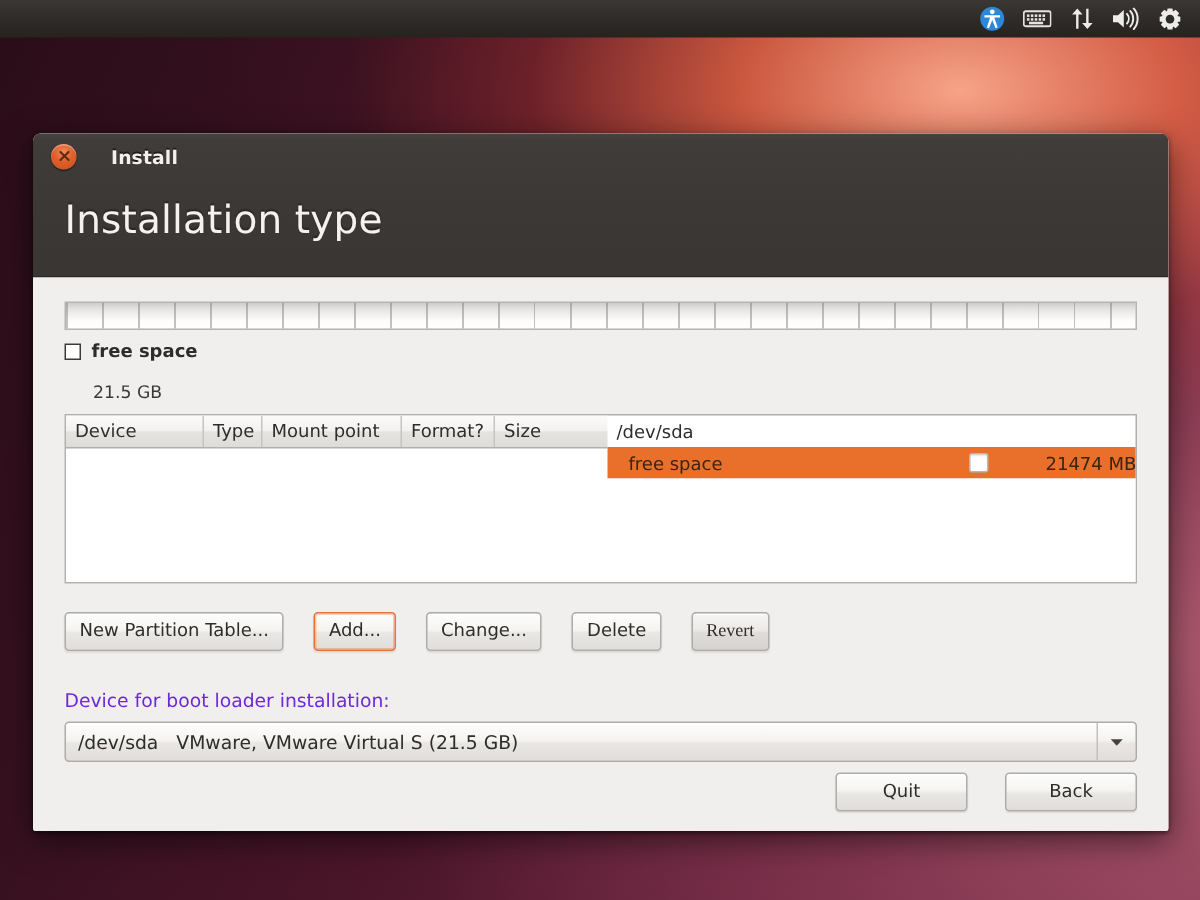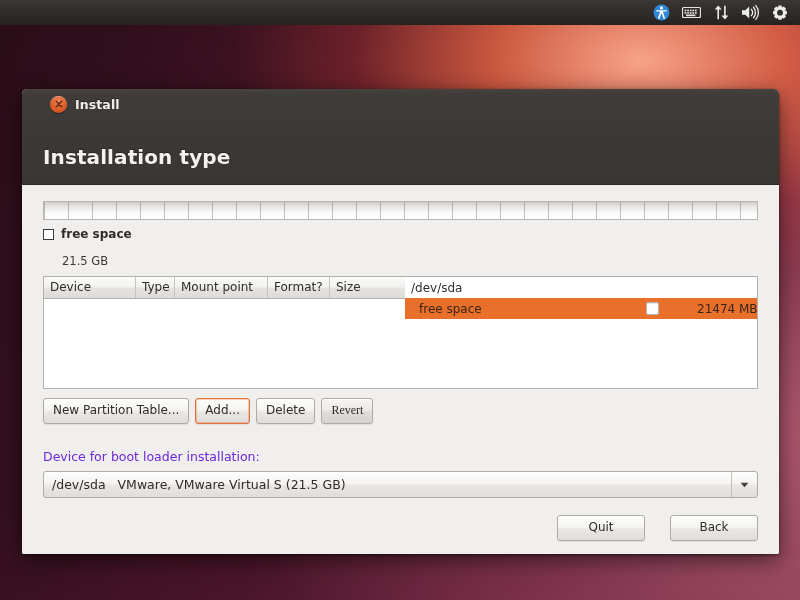--- a/index.html
+++ b/index.html
@@ -63,22 +63,22 @@
   #window-header {
     height: 96px;
     background: linear-gradient(to bottom, #46423e 0%, #403c39 5%, #3c3835 55%, #3a3633 100%);
     border-bottom: 1px solid #2b2826;
     position: relative;
   }
   #titlebar {
     height: 30px;
     display: flex;
     align-items: center;
-    padding-left: 28px;
-    gap: 8px;
+    padding-left: 12px;
+    gap: 23px;
   }
   #close-button {
     width: 17px; height: 17px;
     border-radius: 50%;
     background: radial-gradient(circle at 50% 32%, #f08a5a 0%, #e0602b 45%, #c44f20 100%);
     box-shadow: inset 0 1px 0 rgba(255,255,255,0.35), 0 1px 1px rgba(0,0,0,0.45);
     display: flex; align-items: center; justify-content: center;
     cursor: pointer;
     flex: none;
   }
@@ -86,24 +86,24 @@
   #window-title {
     color: #f2f0ee;
     font-size: 12.5px;
     font-weight: bold;
     letter-spacing: 0.1px;
     text-shadow: 0 -1px 0 rgba(0,0,0,0.5);
   }
   #page-title {
     position: absolute;
     left: 21px;
-    top: 56px;
+    top: 43px;
     color: #f4f2f0;
-    font-size: 20px;
-    font-weight: 700;
+    font-size: 26px;
+    font-weight: 400;
     letter-spacing: 0.1px;
     text-shadow: 0 -1px 1px rgba(0,0,0,0.35);
   }
 
   
   #window-body {
     padding: 16px 21px 0 21px;
     height: 369px;
     position: relative;
     background: #f0efee;
@@ -231,23 +231,23 @@
   .btn.focused {
     border-color: #e4713a;
     box-shadow: inset 0 0 0 1px rgba(232,112,42,0.35), inset 0 1px 0 rgba(255,255,255,0.85), 0 1px 1px rgba(0,0,0,0.08);
   }
   .btn.dim {
     background: linear-gradient(to bottom, #f6f5f3 0%, #eceae7 46%, #dfdcd9 54%, #d5d2cf 100%);
     font-family: Liberation Serif, serif;
   }
 
   #partition-actions {
-    margin-top: 9px;
-    display: flex;
-    gap: 6px;
+    margin-top: 19px;
+    display: flex;
+    gap: 20px;
   }
 
   
   #bootloader-label {
     margin-top: 25px;
     font-size: 12.5px;
     color: #6d28d9;
   }
   #bootloader-combo {
     margin-top: 7px;
@@ -406,20 +406,21 @@
             <div class="td col-used"></div>
           </div>
 
           <div class="table-filler"></div>
         </div>
       </div>
 
       <div id="partition-actions">
         <button class="btn">New Partition Table...</button>
         <button class="btn focused">Add...</button>
+        <button class="btn">Change...</button>
         <button class="btn">Delete</button>
         <button class="btn dim">Revert</button>
       </div>
 
       <div id="bootloader-label">Device for boot loader installation:</div>
       <div id="bootloader-combo">
         <div id="bootloader-value">
           <span>/dev/sda</span>
           <span>VMware, VMware Virtual S (21.5 GB)</span>
         </div>

